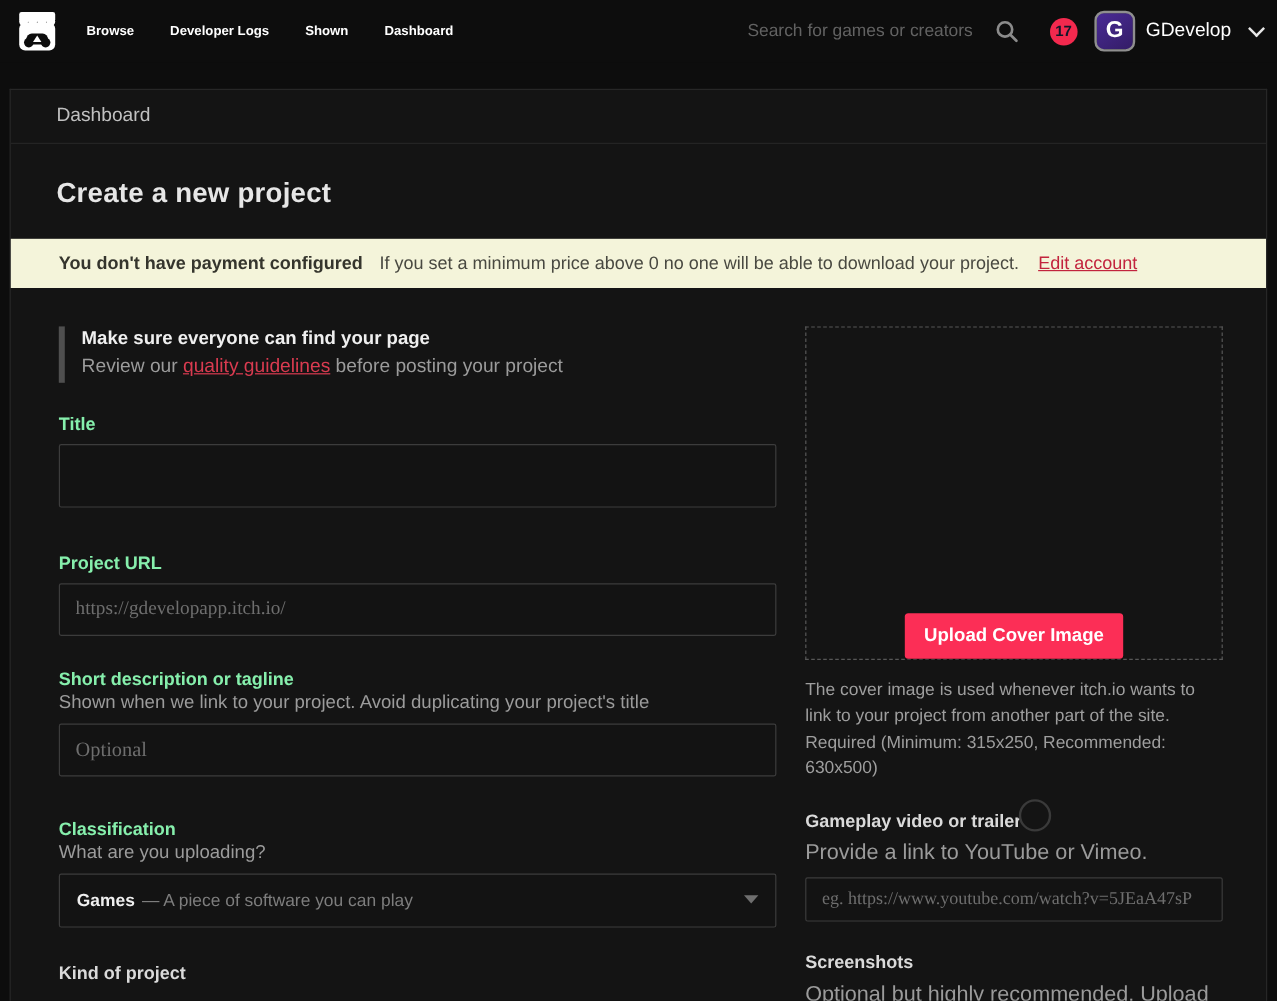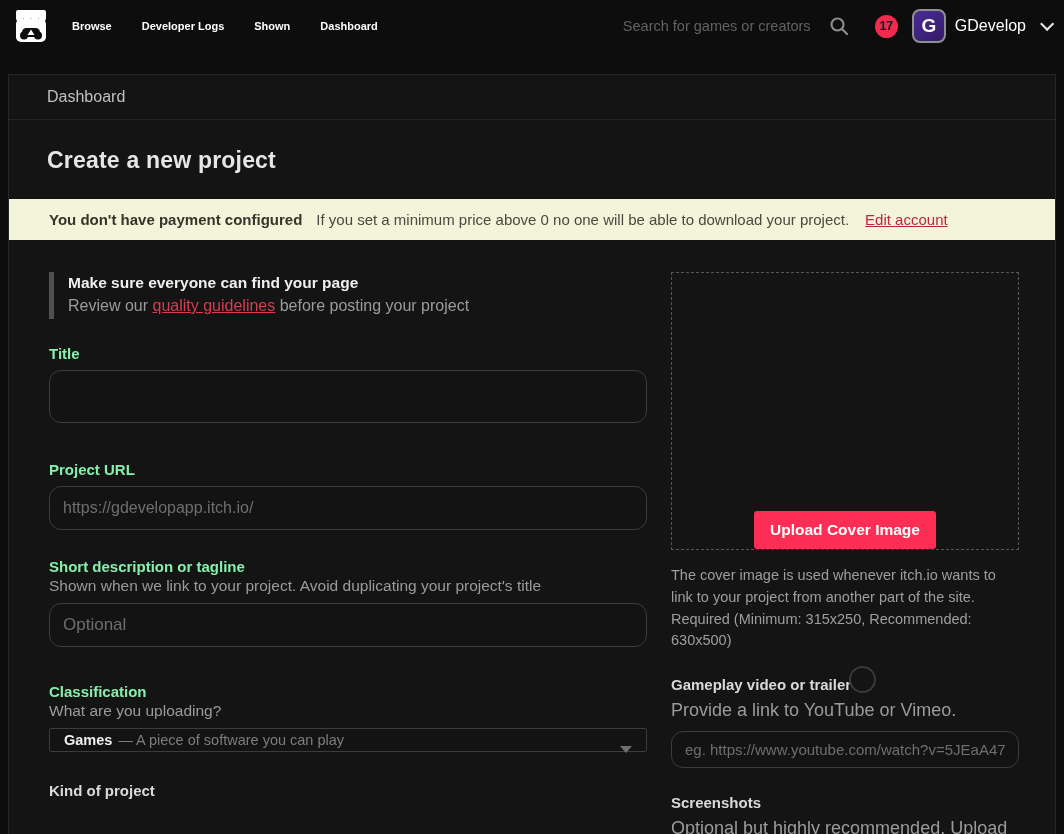--- a/index.html
+++ b/index.html
@@ -78,31 +78,31 @@
     border-left:5px solid #4f4f4f; padding:2px 0 4px 14px; margin-bottom:26px;
   }
   .guidelines-title { color:#efefef; font-weight:700; font-size:15.5px; margin-bottom:5px; }
   .guidelines-sub { color:#9b9b9b; font-size:16px; }
   .red-link { color:#d93b50; text-decoration:underline; cursor:pointer; }
 
   .field { margin-bottom:30px; }
   .field-label { display:block; color:#86efac; font-weight:700; font-size:15px; margin-bottom:8px; }
   .field-help { color:#9b9b9b; font-size:15.5px; margin:-2px 0 8px 0; }
   .text-input {
-    width:100%; background:#131313; border:1px solid #3c3c3c; border-radius:12px;
+    width:100%; background:#131313; border:1px solid #3c3c3c; border-radius:2px;
     color:#0ea5e9; font-size:16px; padding:0 13px; outline:none;
-    font-family:Liberation Sans, sans-serif;
+    font-family:Liberation Serif, serif;
   }
   .text-input::placeholder { color:#6e6e6e; }
   .input-title { height:53px; margin-bottom:4px; }
   .input-url { height:44px; }
   .input-desc { height:44px; font-size:17px; }
 
   .select {
-    width:100%; height:24px; background:#131313; border:1px solid #3c3c3c; border-radius:2px;
+    width:100%; height:45px; background:#131313; border:1px solid #3c3c3c; border-radius:2px;
     display:flex; align-items:center; padding:0 14px; cursor:pointer; position:relative;
   }
   .select-value { color:#efefef; font-size:14.5px; font-weight:700; }
   .select-desc { color:#7d7d7d; font-size:14.5px; margin-left:6px; }
   .select-arrow {
     position:absolute; right:14px; top:17px;
     width:0; height:0; border-left:6px solid transparent; border-right:6px solid transparent;
     border-top:7px solid #6f6f6f;
   }
 

